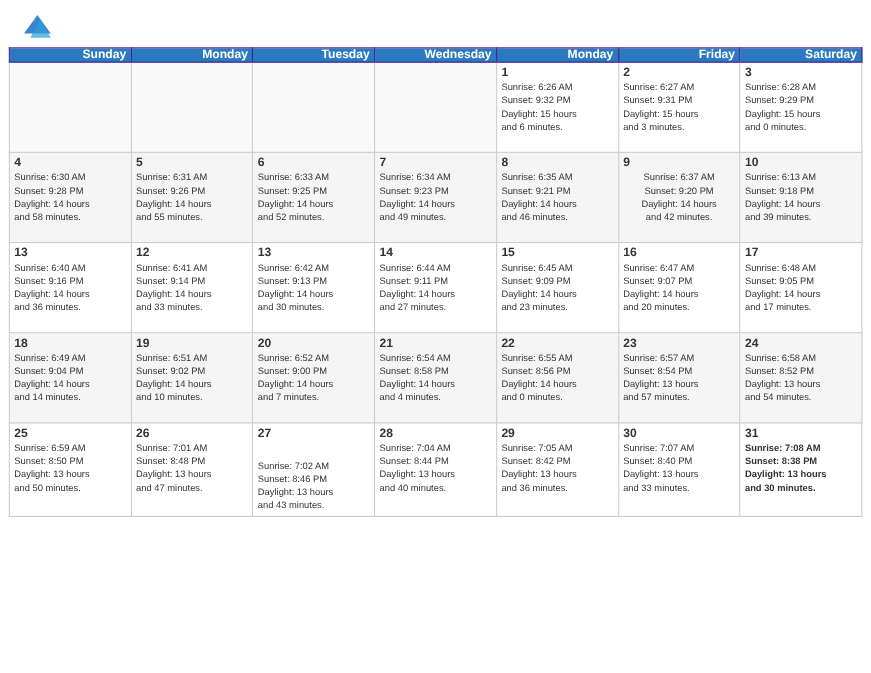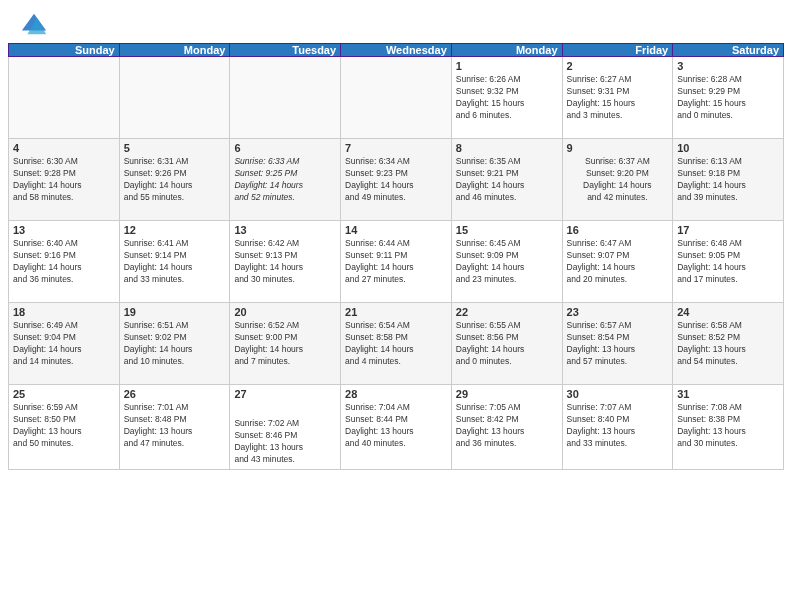--- a/index.html
+++ b/index.html
@@ -175,21 +175,21 @@
           </td>
           <td>
             <span class="day-num">5</span>
             <div class="day-info" style="white-space: pre-line;">Sunrise: 6:31 AM
 Sunset: 9:26 PM
 Daylight: 14 hours
 and 55 minutes.</div>
           </td>
           <td>
             <span class="day-num">6</span>
-            <div class="day-info" style="white-space: pre-line; font-style: italic;">Sunrise: 6:33 AM
+            <div class="day-info" style="white-space: pre-line;">Sunrise: 6:33 AM
 Sunset: 9:25 PM
 Daylight: 14 hours
 and 52 minutes.</div>
           </td>
           <td>
             <span class="day-num">7</span>
             <div class="day-info" style="white-space: pre-line;">Sunrise: 6:34 AM
 Sunset: 9:23 PM
 Daylight: 14 hours
 and 49 minutes.</div>
@@ -356,21 +356,21 @@
           </td>
           <td>
             <span class="day-num">30</span>
             <div class="day-info" style="white-space: pre-line;">Sunrise: 7:07 AM
 Sunset: 8:40 PM
 Daylight: 13 hours
 and 33 minutes.</div>
           </td>
           <td>
             <span class="day-num">31</span>
-            <div class="day-info" style="white-space: pre-line;">Sunrise: 7:08 AM
+            <div class="day-info" style="white-space: pre-line; font-weight: bold;">Sunrise: 7:08 AM
 Sunset: 8:38 PM
 Daylight: 13 hours
 and 30 minutes.</div>
           </td>
         </tr>
       </tbody>
   </table>
 </div>
 
 </body></html>

